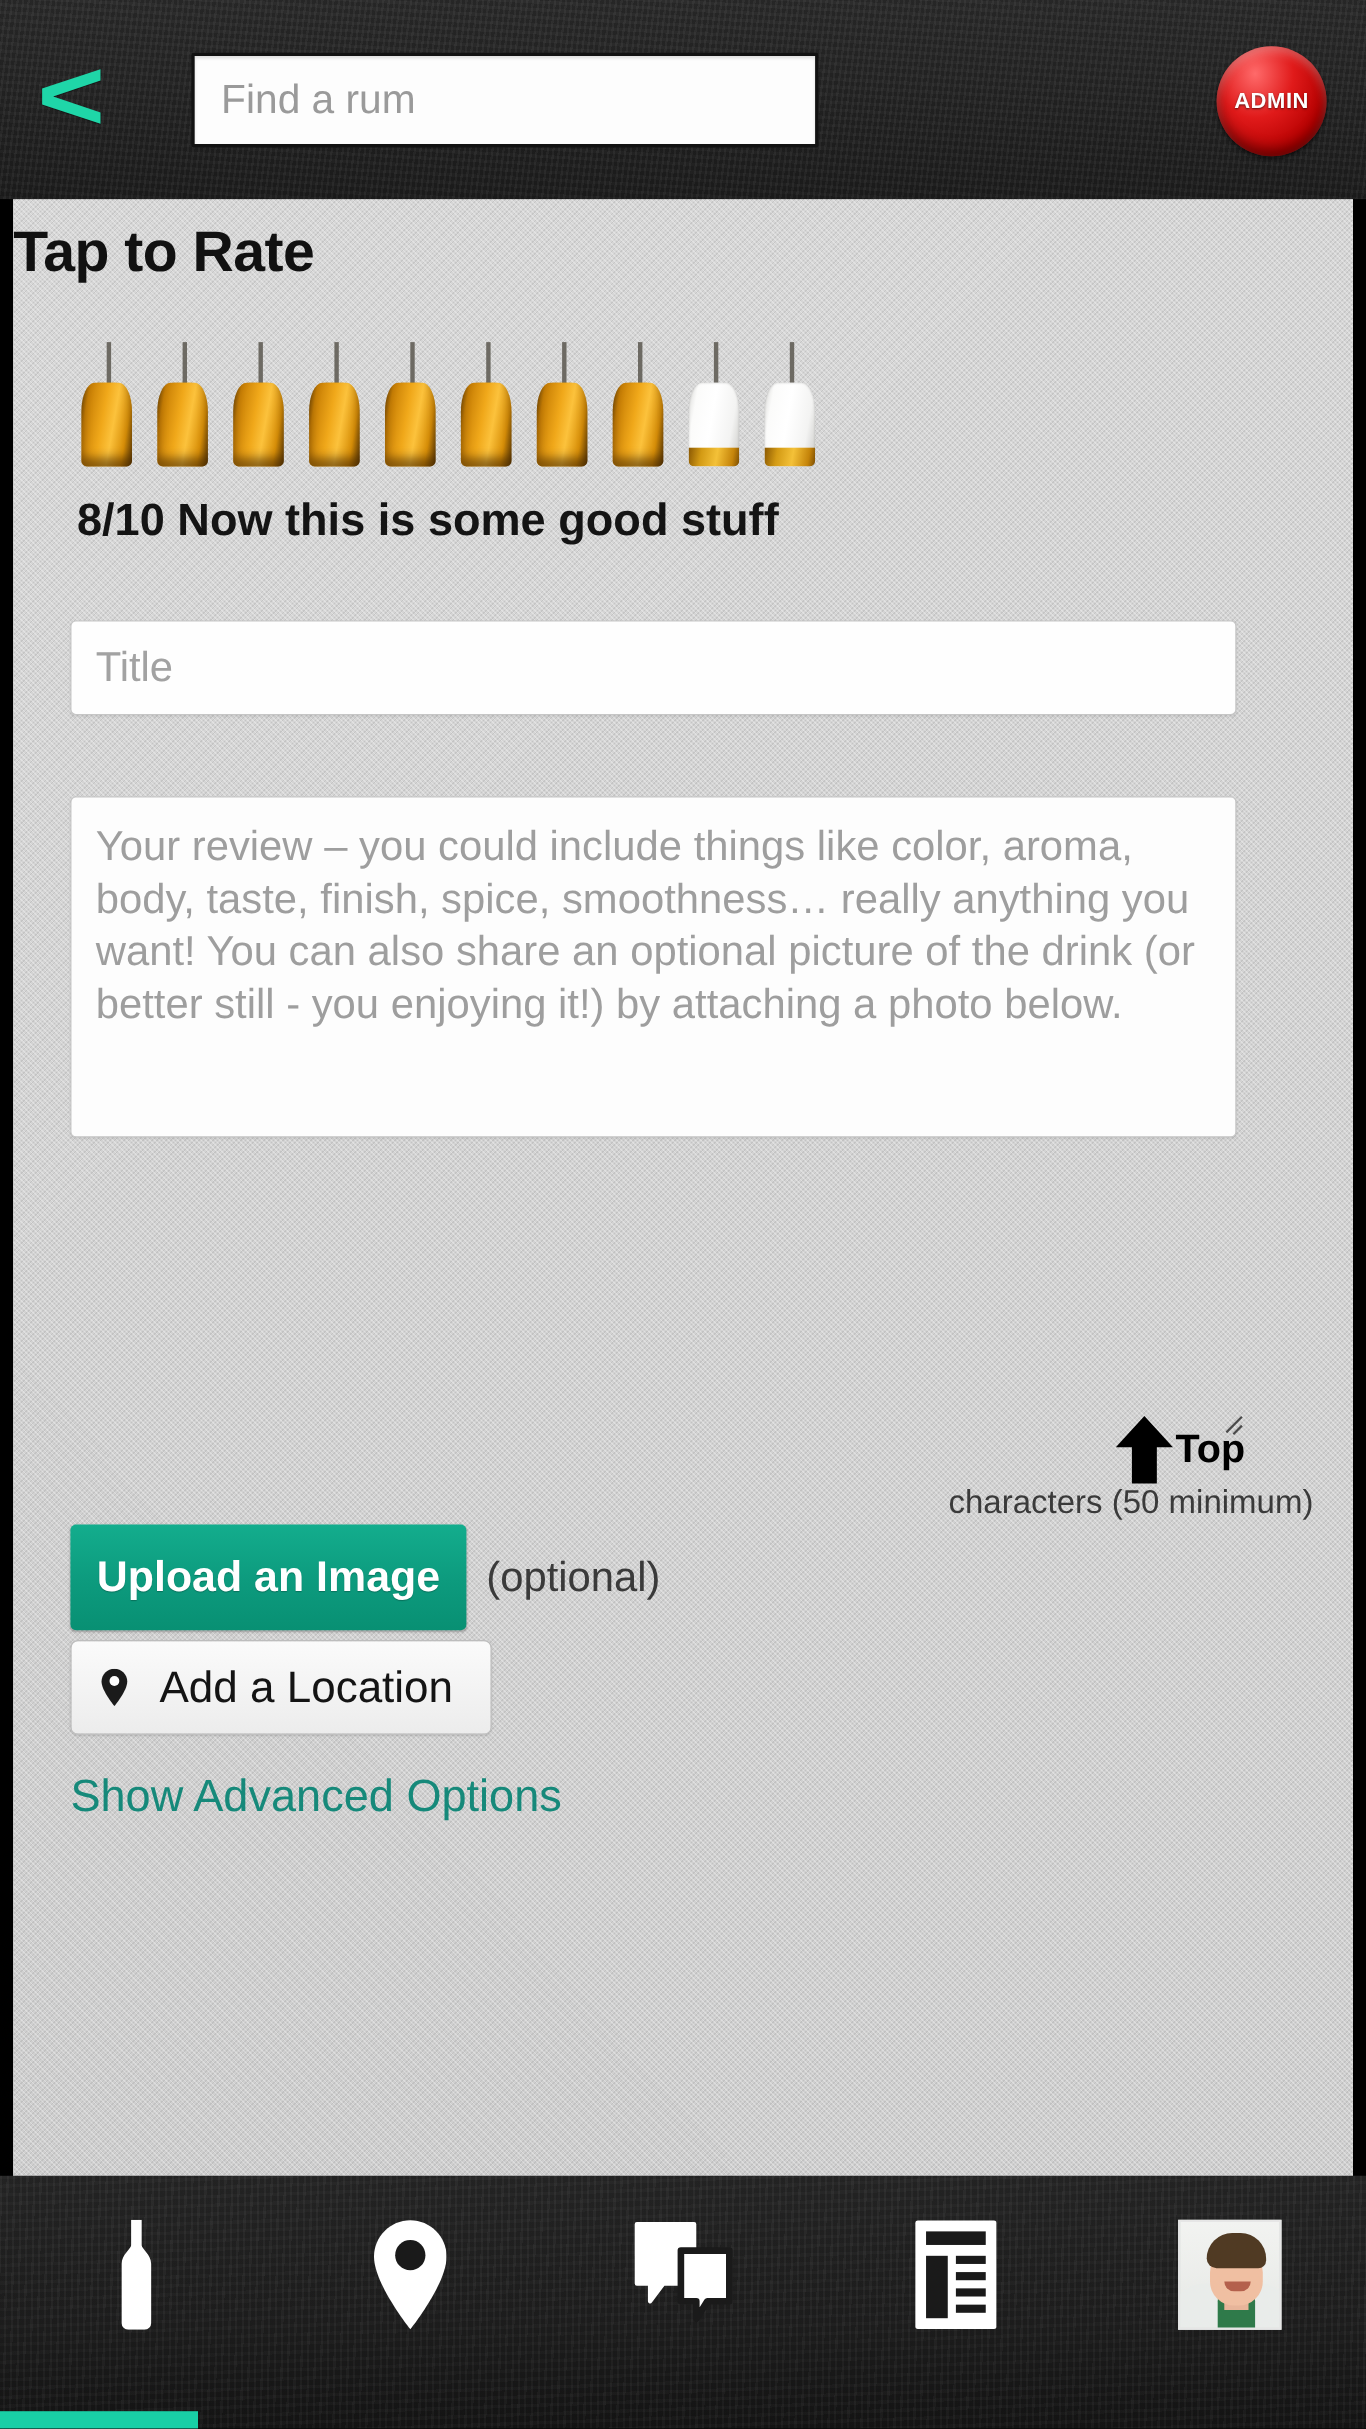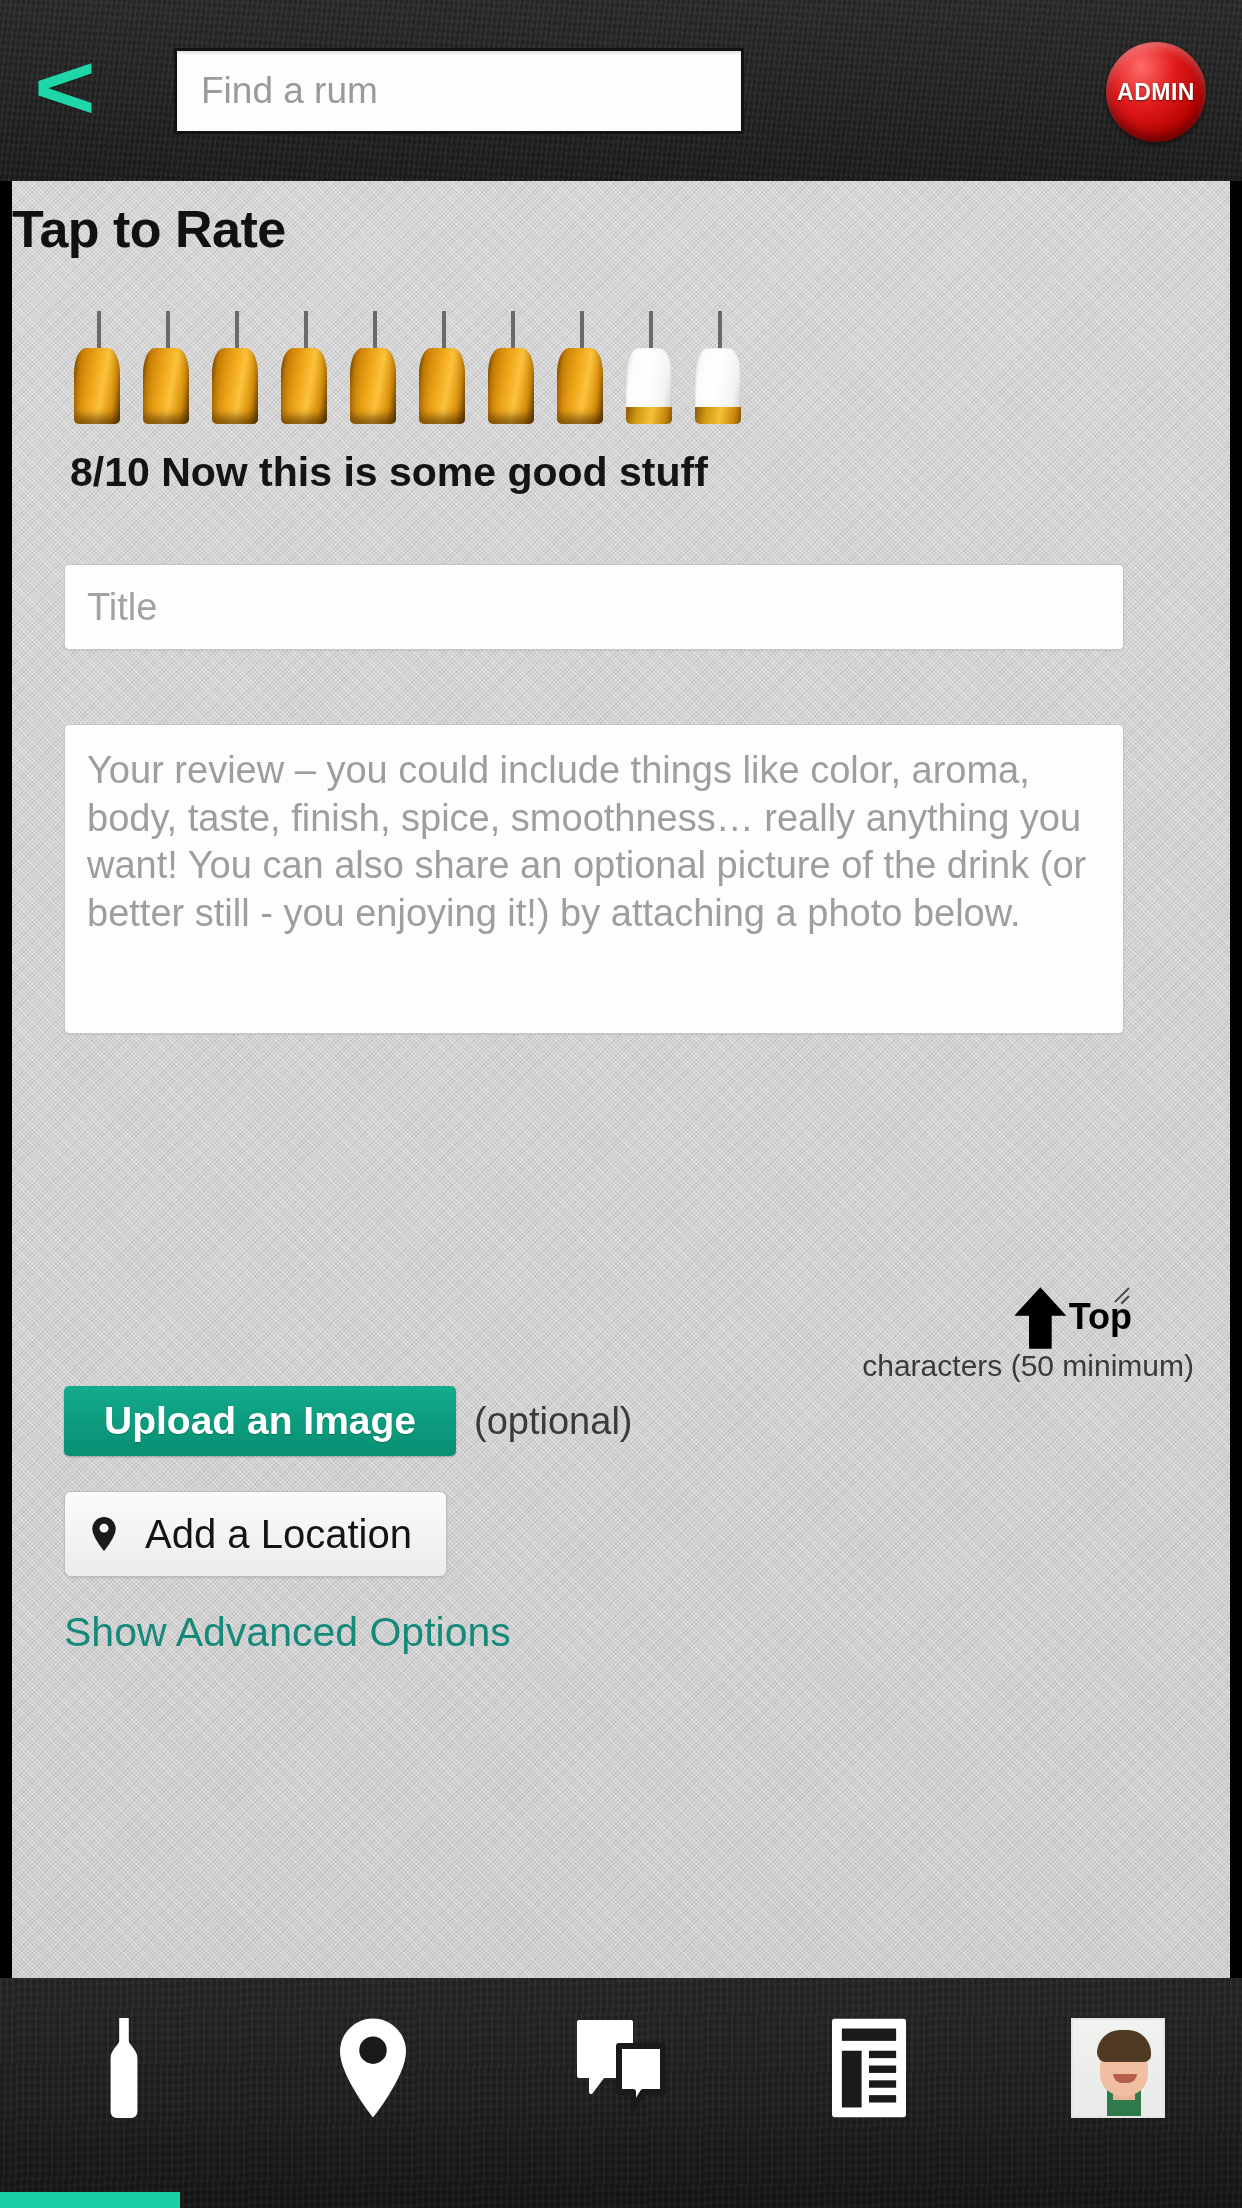--- a/index.html
+++ b/index.html
@@ -91,21 +91,21 @@
     box-shadow: inset 0 -6px 12px rgba(0,0,0,0.45),
                 inset 0 5px 9px rgba(255,255,255,0.30),
                 0 2px 4px rgba(0,0,0,0.6);
     display: flex;
     align-items: center;
     justify-content: center;
     cursor: pointer;
   }
   .admin-badge span {
     color: #fff;
-    font-size: 23px;
+    font-size: 20px;
     font-weight: bold;
     letter-spacing: 0.5px;
     text-shadow: 0 1px 2px rgba(0,0,0,0.6);
     font-family: "Liberation Sans", sans-serif;
   }
 
   
   .content {
     position: absolute;
     left: 12px;
@@ -269,22 +269,22 @@
   }
 
   .upload-row {
     position: absolute;
     left: 52px;
     top: 1205px;
     display: flex;
     align-items: center;
   }
   .upload-btn {
-    height: 70px;
-    padding: 0 40px;
+    height: 96px;
+    padding: 0 24px;
     border: none;
     border-radius: 5px;
     background: linear-gradient(180deg, #13ad8d 0%, #0d9b7e 52%, #089073 100%);
     color: #fff;
     font-size: 39px;
     font-weight: bold;
     font-family: "Liberation Sans", sans-serif;
     cursor: pointer;
     box-shadow: 0 1px 2px rgba(0,0,0,0.25);
     text-shadow: 0 1px 1px rgba(0,0,0,0.25);

